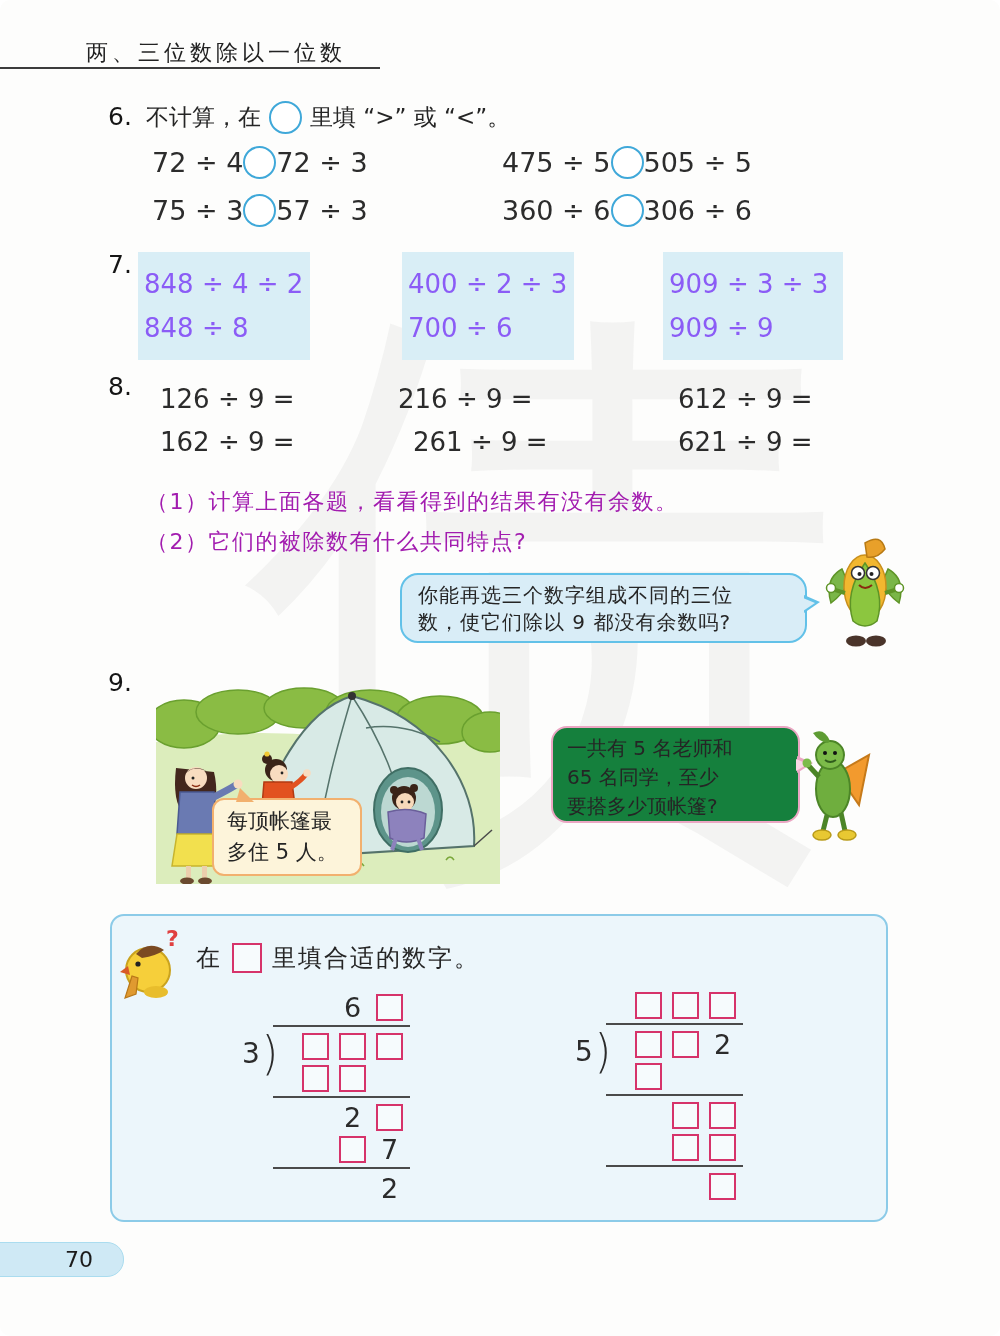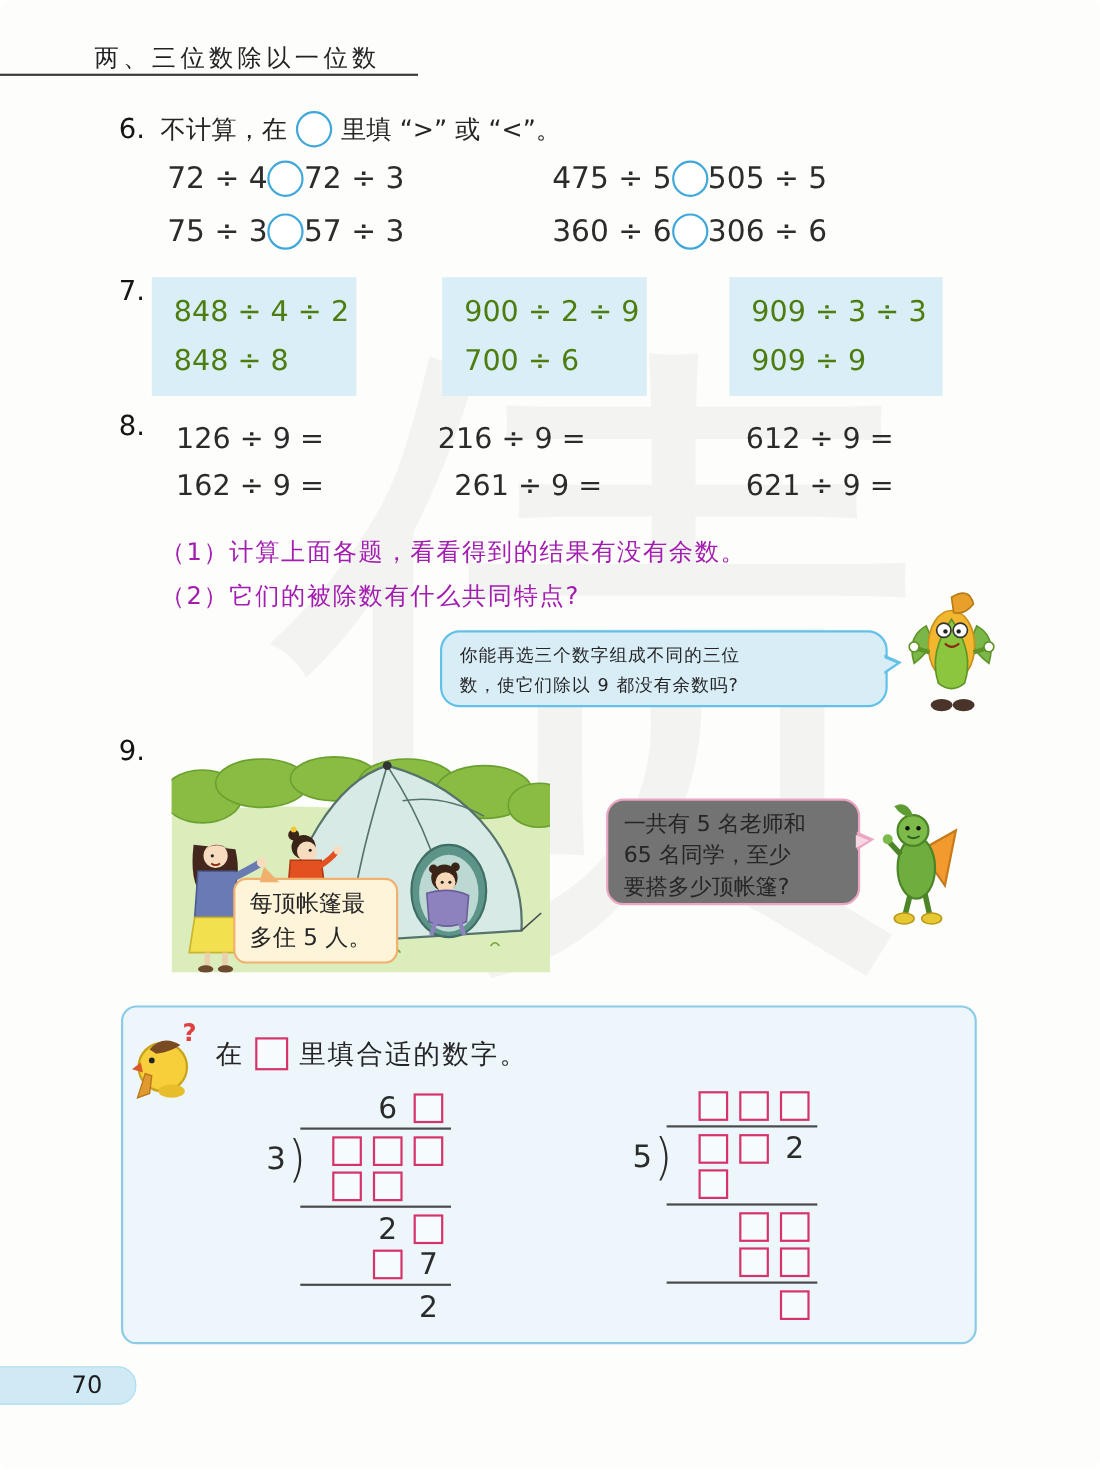--- a/index.html
+++ b/index.html
@@ -7,35 +7,35 @@
         font-family:"DejaVu Sans","Liberation Sans",sans-serif;color:#252525;border-radius:10px;}
   .watermark{position:absolute;left:245px;top:290px;font-size:600px;line-height:1;
         font-family:"DejaVu Serif","Liberation Serif",serif;color:rgba(50,50,55,.05);
         user-select:none;pointer-events:none;}
   .header-rule{position:absolute;left:0;top:67px;width:380px;border-top:2px solid #3c3c3c;}
   .header-title{position:absolute;left:86px;top:38px;font-size:22px;letter-spacing:4px;color:#222;}
   .pnum{position:absolute;font-size:25px;color:#151515;}
   .p6-head{position:absolute;left:146px;top:101px;display:flex;align-items:center;gap:8px;font-size:23px;}
   .ccircle{display:inline-block;width:29px;height:29px;border:2px solid #3fa8d9;border-radius:50%;background:#fff;flex:none;}
   .pair{position:absolute;display:flex;align-items:center;gap:0;font-size:27px;color:#2c2c2c;}
-  .hl{position:absolute;background:#d9eef6;padding:10px 0 10px 20px;font-size:26px;line-height:44px;color:#4d7c0f;}
+  .hl{position:absolute;background:#d9eef6;padding:10px 0 10px 6px;font-size:26px;line-height:44px;color:#8b5cf6;}
   .eq{position:absolute;font-size:26px;color:#2b2b2b;}
   .sub{position:absolute;left:146px;font-size:22px;letter-spacing:1.5px;color:#a21caf;}
   .bubble{position:absolute;box-sizing:border-box;z-index:2;}
   .bubble-blue{left:400px;top:573px;width:407px;height:70px;background:#d9edf7;border:2px solid #62c1e8;
-        border-radius:18px;padding:7px 0 0 16px;font-size:16px;line-height:27px;letter-spacing:1px;}
+        border-radius:18px;padding:7px 0 0 16px;font-size:20px;line-height:27px;letter-spacing:1px;}
   .tail-blue{position:absolute;right:-15px;top:20px;width:0;height:0;border-top:7px solid transparent;
         border-bottom:11px solid transparent;border-left:16px solid #62c1e8;}
   .tail-blue-in{position:absolute;right:-10px;top:23px;width:0;height:0;border-top:5px solid transparent;
         border-bottom:8px solid transparent;border-left:12px solid #d9edf7;z-index:3;}
   .bubble-cream{left:212px;top:798px;width:150px;height:78px;background:#fdf4da;border:2px solid #f2b06e;
         border-radius:12px;padding:6px 0 12px 13px;font-size:21px;line-height:31px;z-index:4;}
   .tail-cream{position:absolute;left:22px;top:-12px;width:0;height:0;border-left:4px solid transparent;
         border-right:14px solid transparent;border-bottom:14px solid #f2b06e;}
-  .bubble-pink{left:551px;top:726px;width:231px;height:97px;background:#737373;border:2px solid #eba6c3;
+  .bubble-pink{left:551px;top:726px;width:249px;height:97px;background:#15803d;border:2px solid #eba6c3;
         border-radius:16px;padding:6px 0 0 14px;font-size:20px;line-height:29px;}
   .tail-pink{position:absolute;right:-15px;top:28px;width:0;height:0;border-top:7px solid transparent;
         border-bottom:10px solid transparent;border-left:16px solid #eba6c3;}
   .tail-pink-in{position:absolute;right:-10px;top:31px;width:0;height:0;border-top:5px solid transparent;
         border-bottom:7px solid transparent;border-left:12px solid #f8d8e4;z-index:3;}
   .mascot{position:absolute;z-index:2;}
   .scene{position:absolute;left:156px;top:680px;width:344px;height:204px;z-index:1;}
   .wsbox{position:absolute;left:110px;top:914px;width:778px;height:308px;background:#ecf6fb;
         border:2px solid #8ccbe8;border-radius:14px;box-sizing:border-box;z-index:1;}
   .ws-prompt{position:absolute;left:84px;top:26px;display:flex;align-items:center;gap:10px;font-size:24px;letter-spacing:2px;}
@@ -88,21 +88,21 @@
     <span class="ccircle"></span>
     <span>306 ÷ 6</span>
   </div>
 
   <div class="pnum" style="left:108px;top:250px">7.</div>
   <div class="hl" style="left:138px;top:252px;width:166px">
     <div>848 ÷ 4 ÷ 2</div>
     <div>848 ÷ 8</div>
   </div>
   <div class="hl" style="left:402px;top:252px;width:166px">
-    <div>900 ÷ 2 ÷ 9</div>
+    <div>400 ÷ 2 ÷ 3</div>
     <div>700 ÷ 6</div>
   </div>
   <div class="hl" style="left:663px;top:252px;width:174px">
     <div>909 ÷ 3 ÷ 3</div>
     <div>909 ÷ 9</div>
   </div>
 
   <div class="pnum" style="left:108px;top:372px">8.</div>
   <span class="eq" style="left:160px;top:384px">126 ÷ 9 =</span>
   <span class="eq" style="left:398px;top:384px">216 ÷ 9 =</span>

